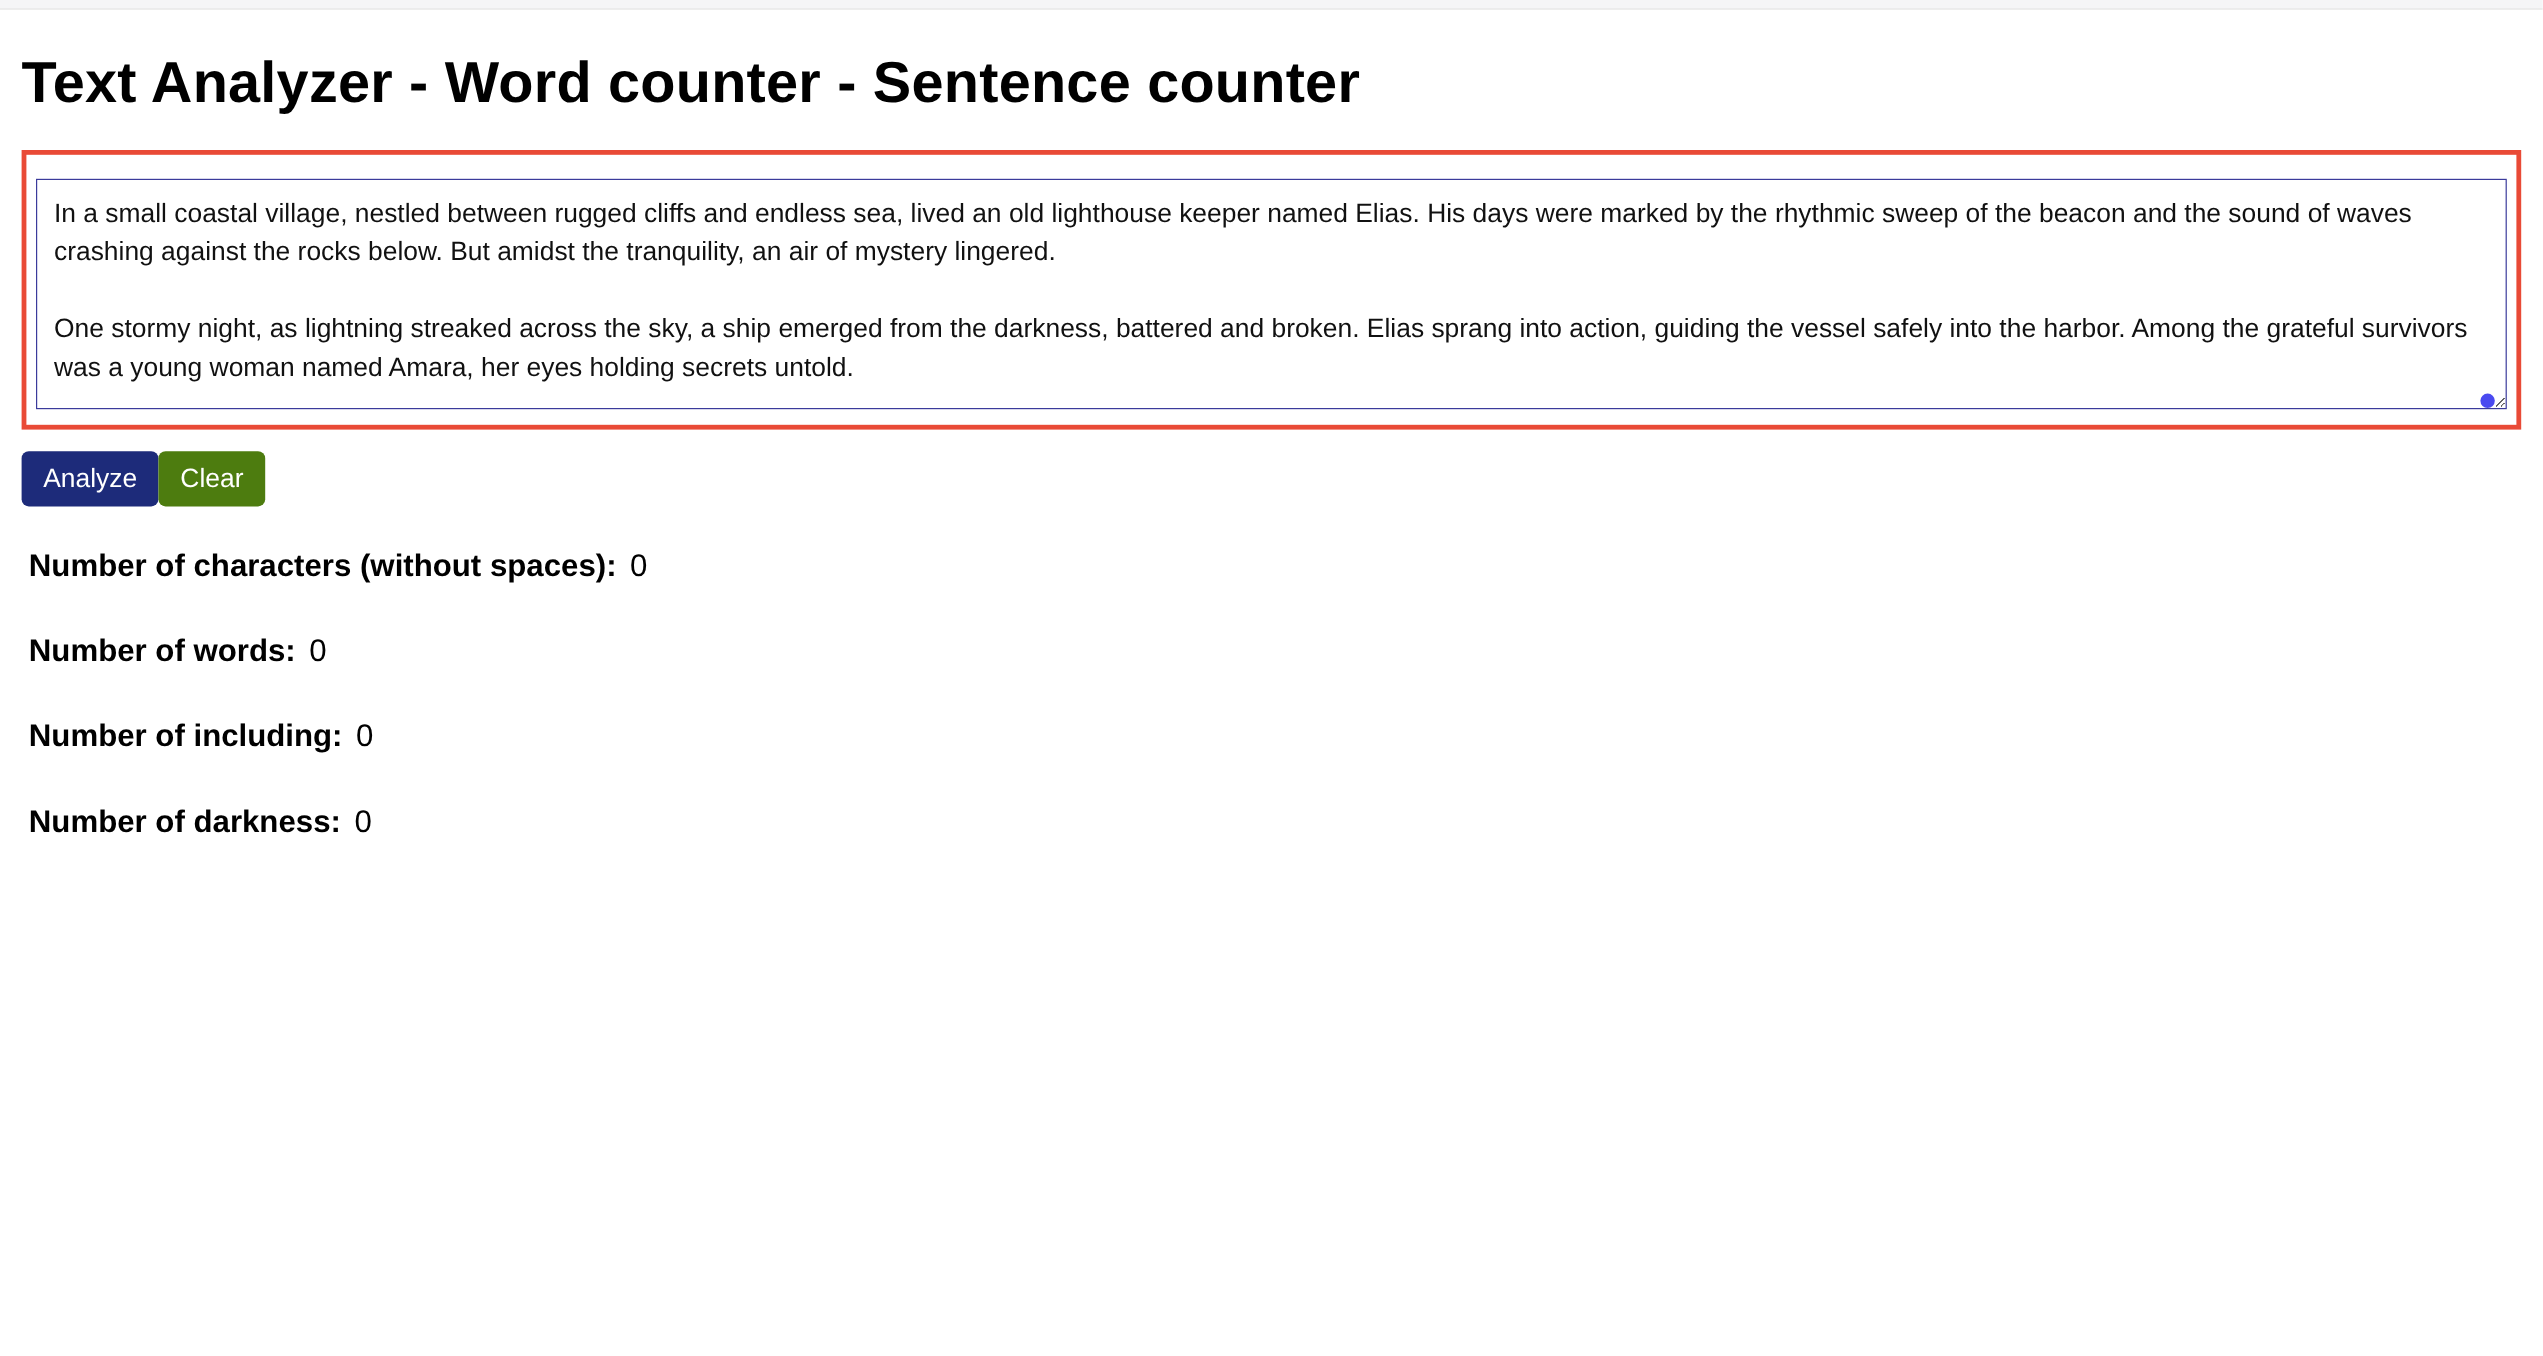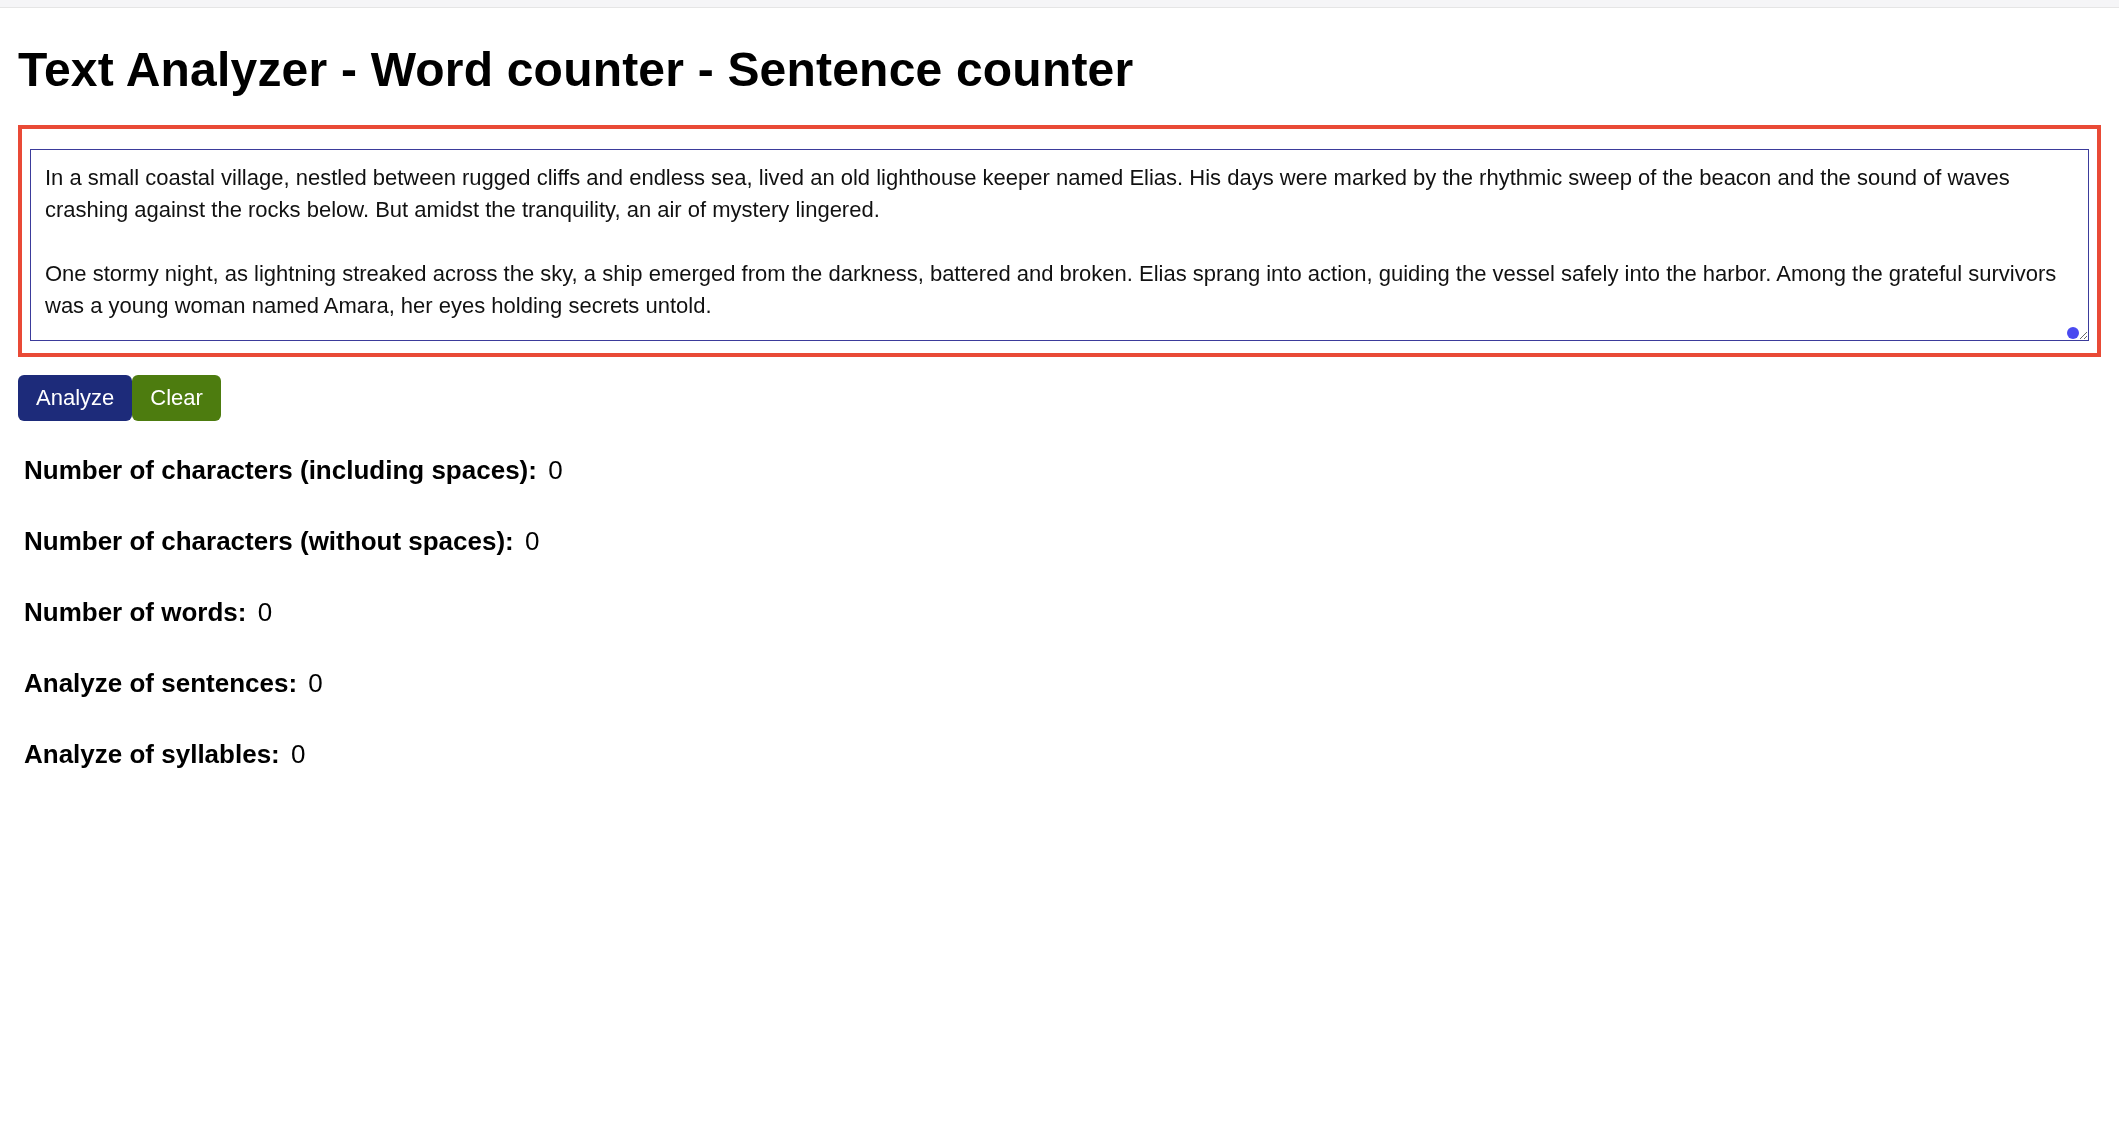--- a/index.html
+++ b/index.html
@@ -105,34 +105,30 @@
     <span class="grammarly-dot"></span>
   </div>
 
   <div class="button-row">
     <button class="btn btn-primary">Analyze</button>
     <button class="btn btn-secondary">Clear</button>
   </div>
 
   <div class="results">
     <div class="result-row">
-      <span class="result-label">Number of characters (including spaces):</span>
-      <span class="result-value">0</span>
-    </div>
-    <div class="result-row">
       <span class="result-label">Number of characters (without spaces):</span>
       <span class="result-value">0</span>
     </div>
     <div class="result-row">
       <span class="result-label">Number of words:</span>
       <span class="result-value">0</span>
     </div>
     <div class="result-row">
-      <span class="result-label">Analyze of sentences:</span>
+      <span class="result-label">Number of including:</span>
       <span class="result-value">0</span>
     </div>
     <div class="result-row">
-      <span class="result-label">Analyze of syllables:</span>
+      <span class="result-label">Number of darkness:</span>
       <span class="result-value">0</span>
     </div>
   </div>
 
 </div>
 
 </body></html>

